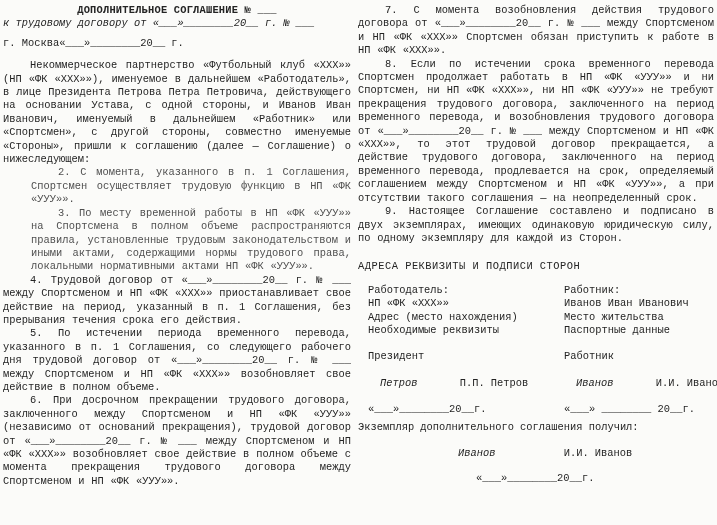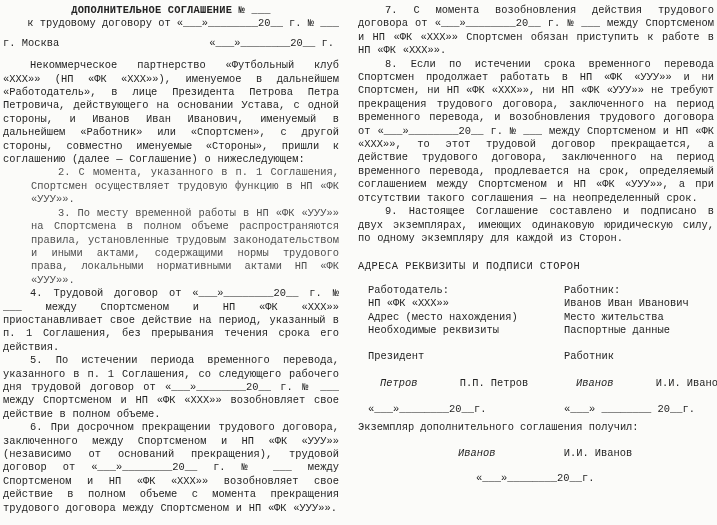--- a/index.html
+++ b/index.html
@@ -10,36 +10,36 @@
     font-family: "Liberation Mono", "DejaVu Sans Mono", monospace;
     font-size: 10.4px;
     line-height: 13.4px;
     color: #242424;
   }
   .page {
     box-sizing: border-box;
     width: 717px; height: 525px;
     padding: 4px 3px 0 3px;
     display: flex;
-    gap: 19px;
+    gap: 7px;
   }
   .col { box-sizing: border-box; }
   .col-left  { width: 351px; }
   .col-right { width: 356px; }
 
   .doc-title {
     text-align: center;
     font-weight: bold;
     letter-spacing: 0.2px;
     white-space: nowrap;
   }
-  .doc-subtitle { text-align: right; white-space: nowrap; }
+  .doc-subtitle { text-align: left; white-space: nowrap; font-style: italic; }
   .city-row {
     display: flex;
-    justify-content: space-between;
+    justify-content: flex-start;
     margin-top: 6px;
     margin-bottom: 9px;
     padding-right: 5px;
   }
   .para {
     margin: 0;
     text-align: justify;
     text-indent: 2.6em;
     word-spacing: 0.5px;
   }

